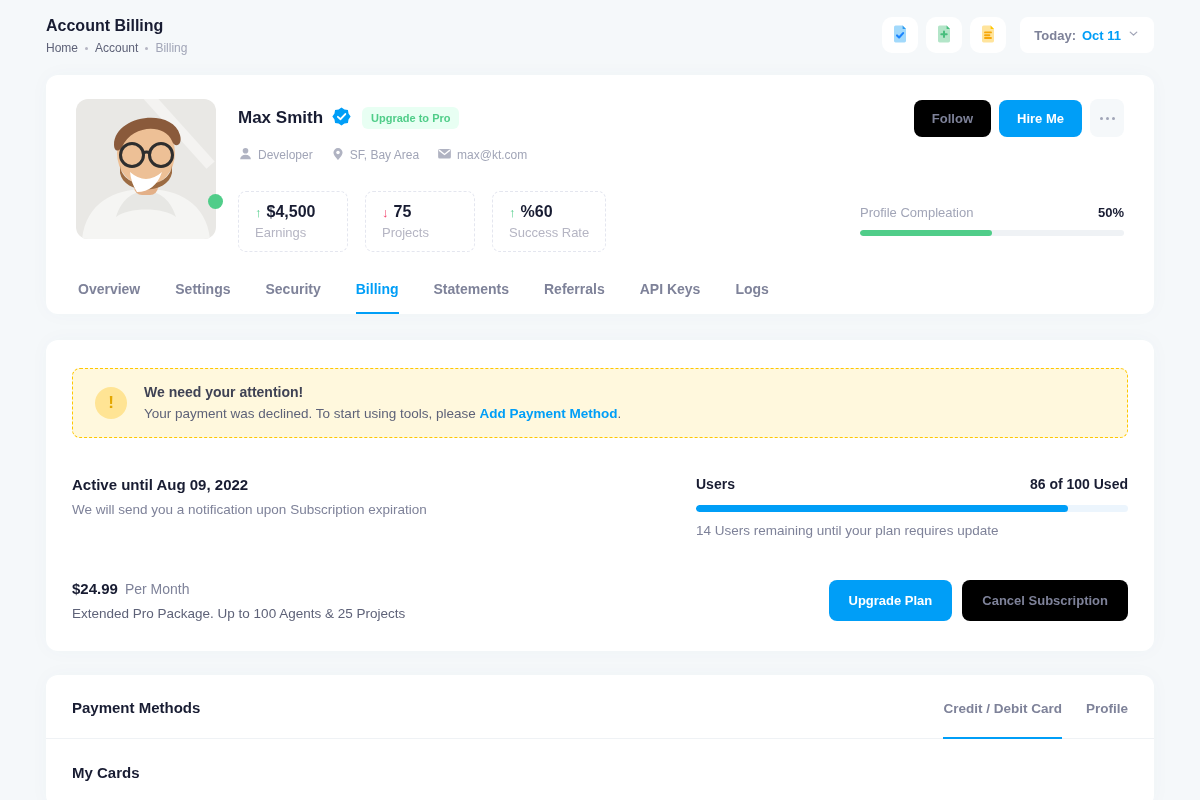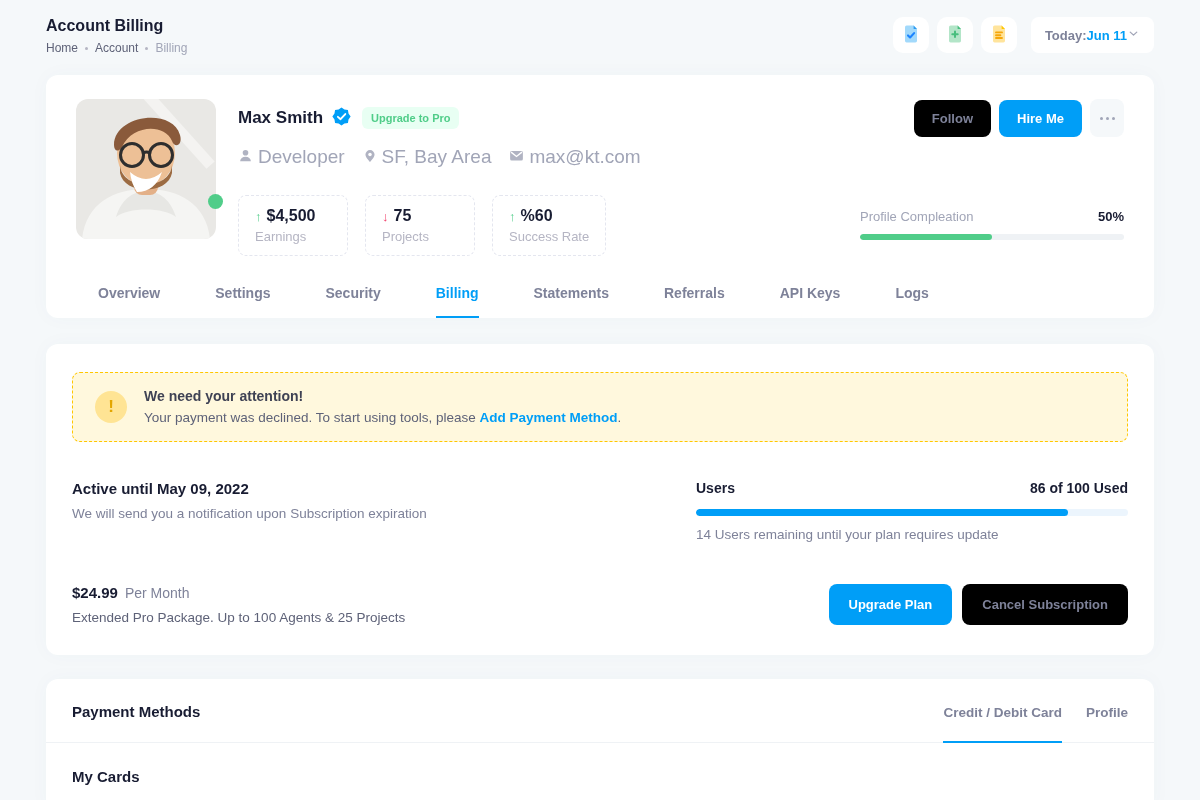--- a/index.html
+++ b/index.html
@@ -13,21 +13,21 @@
 
   
   .toolbar{display:flex;justify-content:space-between;align-items:flex-start;padding:17px 46px 16px;}
   .page-title{font-size:16px;font-weight:700;color:var(--dark);}
   .breadcrumb{display:flex;align-items:center;gap:7px;margin-top:6px;font-size:12px;}
   .crumb{color:#5e6278;font-weight:500;}
   .crumb.last{color:var(--gray-light);}
   .crumb-dot{width:3px;height:3px;border-radius:50%;background:#b5b5c3;display:inline-block;}
   .toolbar-right{display:flex;align-items:center;gap:8px;}
   .icon-btn{width:36px;height:36px;border-radius:10px;background:#fff;border:none;display:flex;align-items:center;justify-content:center;cursor:pointer;}
-  .date-select{height:36px;margin-left:6px;background:#fff;border-radius:8px;display:flex;align-items:center;gap:0;padding:0 14px;cursor:pointer;}
+  .date-select{height:36px;margin-left:6px;background:#fff;border-radius:8px;display:flex;align-items:center;gap:6px;padding:0 14px;cursor:pointer;}
   .date-label{font-size:13px;font-weight:600;color:var(--gray);}
   .date-value{font-size:13px;font-weight:700;color:var(--primary);}
 
   
   .card{background:#fff;border-radius:12px;margin:0 46px;box-shadow:0 0 20px rgba(76,87,125,.03);}
 
   
   .profile-card{margin-top:4px;padding:24px 30px 0;}
   .profile-top{display:flex;}
   .avatar-wrap{position:relative;width:140px;height:140px;flex:none;}
@@ -38,37 +38,37 @@
   .name-left{display:flex;align-items:center;gap:9px;}
   .person-name{font-size:17px;font-weight:700;color:var(--dark);}
   .pro-badge{background:#e8fff3;color:var(--success);font-size:11px;font-weight:700;padding:5px 9px;border-radius:6px;margin-left:2px;}
   .action-btns{display:flex;align-items:center;gap:8px;}
   .btn{border:none;border-radius:8px;font-size:13px;font-weight:600;cursor:pointer;font-family:inherit;}
   .btn-light{background:#000000;color:var(--gray);padding:11px 18px;}
   .btn-primary{background:var(--primary);color:#fff;padding:11px 18px;}
   .btn-dots{background:#f5f8fa;border:none;border-radius:8px;width:34px;height:38px;display:flex;align-items:center;justify-content:center;gap:3px;cursor:pointer;}
   .btn-dots i{width:3px;height:3px;border-radius:50%;background:#a1a5b7;display:block;}
   .meta-row{display:flex;align-items:center;gap:18px;margin-top:9px;}
-  .meta-item{display:flex;align-items:center;gap:5px;font-size:19px;font-weight:500;color:var(--gray-light);}
+  .meta-item{display:flex;align-items:center;gap:5px;font-size:12px;font-weight:500;color:var(--gray-light);}
   .stats-row{display:flex;justify-content:space-between;align-items:flex-start;margin-top:27px;}
   .stat-boxes{display:flex;gap:17px;}
   .stat-box{border:1px dashed var(--dashed);border-radius:8px;padding:11px 16px;min-width:110px;}
   .stat-value{display:flex;align-items:center;gap:5px;font-size:16px;font-weight:700;color:var(--dark);}
   .stat-arrow{font-size:13px;font-weight:700;}
   .stat-arrow.up{color:var(--success);}
   .stat-arrow.down{color:var(--danger);}
   .stat-label{font-size:13px;font-weight:500;color:#b5b5c3;margin-top:4px;}
   .completion{width:264px;margin-top:14px;}
   .completion-row{display:flex;justify-content:space-between;align-items:center;}
   .completion-label{font-size:13px;font-weight:500;color:var(--gray-light);}
   .completion-value{font-size:13px;font-weight:700;color:var(--dark);}
   .progress{height:6px;border-radius:3px;background:#eff2f5;margin-top:10px;overflow:hidden;}
   .progress>div{height:100%;border-radius:3px;background:var(--success);}
 
-  .tabs{display:flex;gap:55px;margin-top:29px;padding-left:2px;margin-left:20px;}
+  .tabs{display:flex;gap:35px;margin-top:29px;padding-left:2px;}
   .tab{font-size:14px;font-weight:600;color:var(--gray);padding-bottom:15px;border-bottom:2px solid transparent;cursor:pointer;}
   .tab.active{color:var(--primary);border-bottom-color:var(--primary);}
 
   
   .billing-card{margin-top:26px;padding:28px 26px 30px;}
   .alert{display:flex;align-items:flex-start;background:var(--warning-bg);border:1px dashed var(--warning);border-radius:8px;padding:15px 16px 16px;}
   .alert-icon{width:32px;height:32px;border-radius:50%;background:#ffe494;color:#e3a600;font-weight:700;font-size:17px;display:flex;align-items:center;justify-content:center;flex:none;margin:3px 0 0 6px;}
   .alert-body{margin-left:17px;}
   .alert-title{font-size:14px;font-weight:700;color:#3f4254;}
   .alert-text{font-size:13.5px;color:#5e6278;margin-top:6px;}
@@ -137,21 +137,21 @@
       <span>
         <svg width="20" height="20" viewBox="0 0 20 20">
             <path d="M4 3.2a1.6 1.6 0 0 1 1.6-1.6h7l3.4 3.4v11.8a1.6 1.6 0 0 1-1.6 1.6H5.6A1.6 1.6 0 0 1 4 16.8z" fill="#ffe49c"></path>
             <path d="M12.6 1.6 16 5h-3.4z" fill="#ffc700"></path>
             <path d="M7 8.4h6M7 11.2h4.4M7 14h6" fill="none" stroke="#f6a609" stroke-width="1.9" stroke-linecap="round"></path>
           </svg>
       </span>
     </button>
     <div class="date-select">
       <span class="date-label">Today:</span>
-      <span class="date-value">Jun 11</span>
+      <span class="date-value">Oct 11</span>
       <span>
         <svg width="13" height="13" viewBox="0 0 24 24">
             <path d="M6 9.5 12 15l6-5.5" fill="none" stroke="#a1a5b7" stroke-width="2.4" stroke-linecap="round" stroke-linejoin="round"></path>
           </svg>
       </span>
     </div>
   </div>
 </div>
 
 <div class="card profile-card">
@@ -277,21 +277,21 @@
       <div class="alert-title">We need your attention!</div>
       <div class="alert-text">
         <span>Your payment was declined. To start using tools, please</span>
         <a class="alert-link">Add Payment Method</a><span>.</span>
       </div>
     </div>
   </div>
 
   <div class="sub-row">
     <div>
-      <div class="sub-title">Active until May 09, 2022</div>
+      <div class="sub-title">Active until Aug 09, 2022</div>
       <div class="sub-note">We will send you a notification upon Subscription expiration</div>
     </div>
     <div class="users-block">
       <div class="users-row">
         <span class="users-label">Users</span>
         <span class="users-used">86 of 100 Used</span>
       </div>
       <div class="users-progress">
           <div style="width: 86%;"></div>
         </div>

